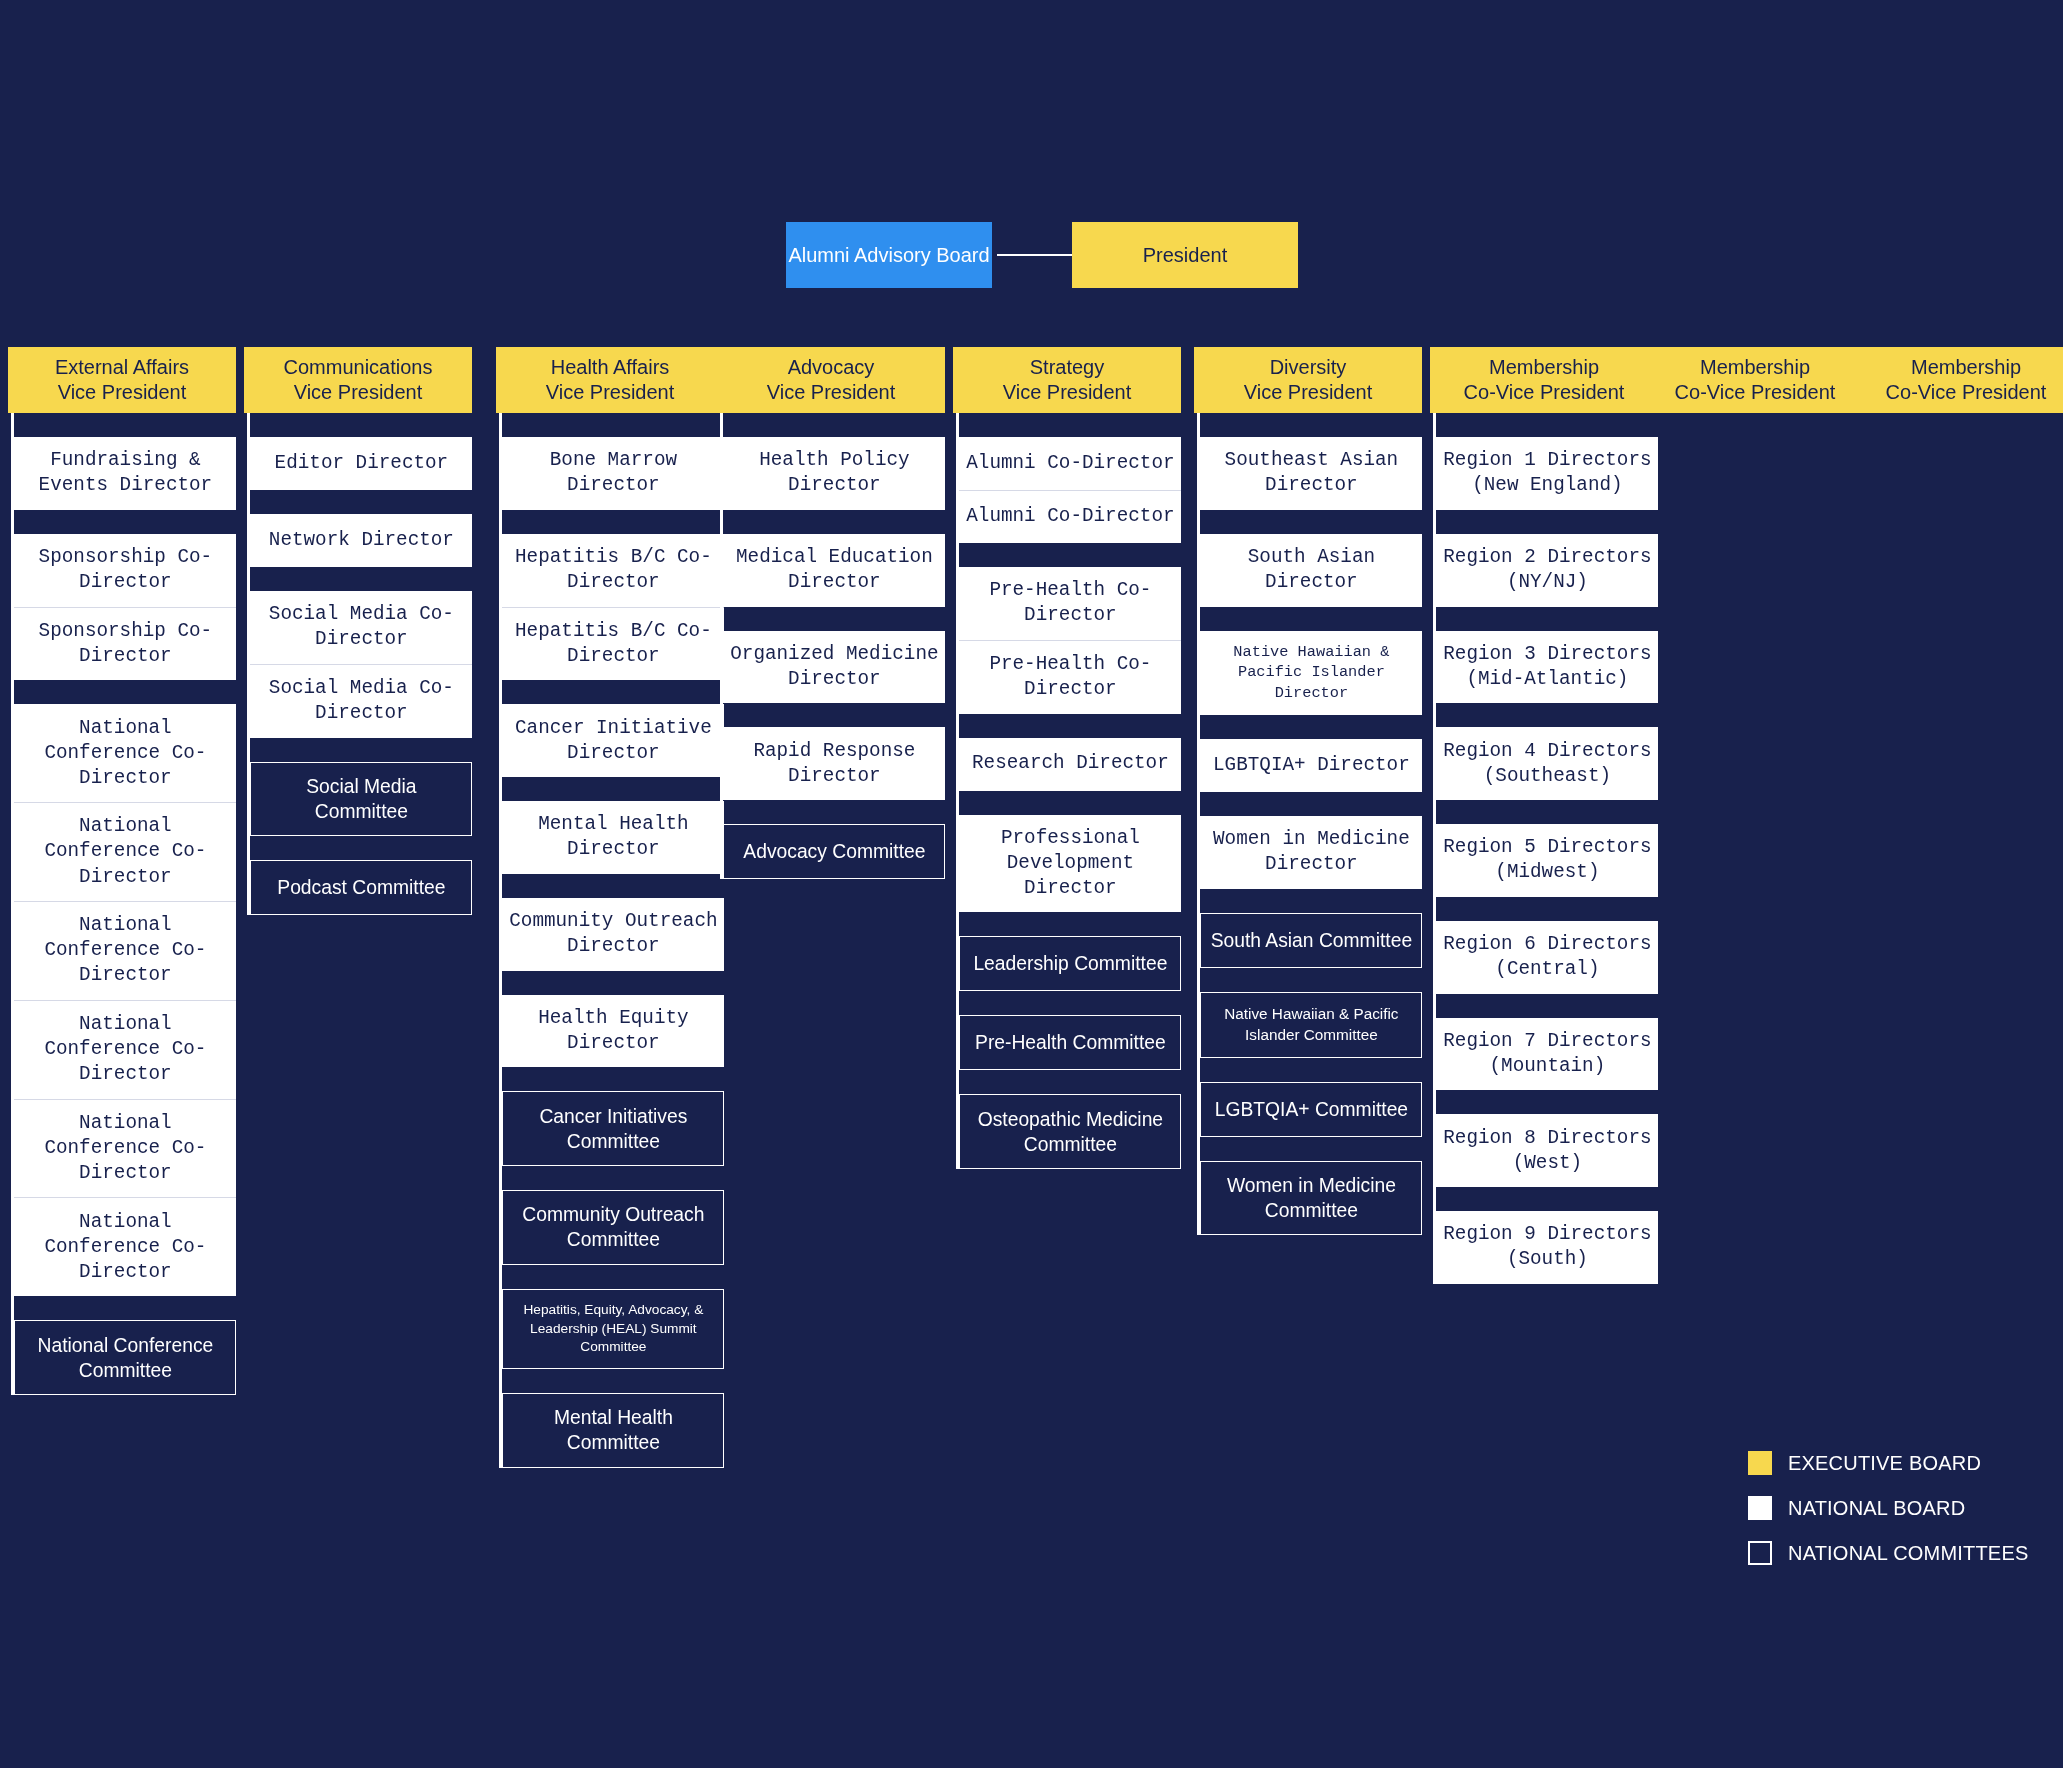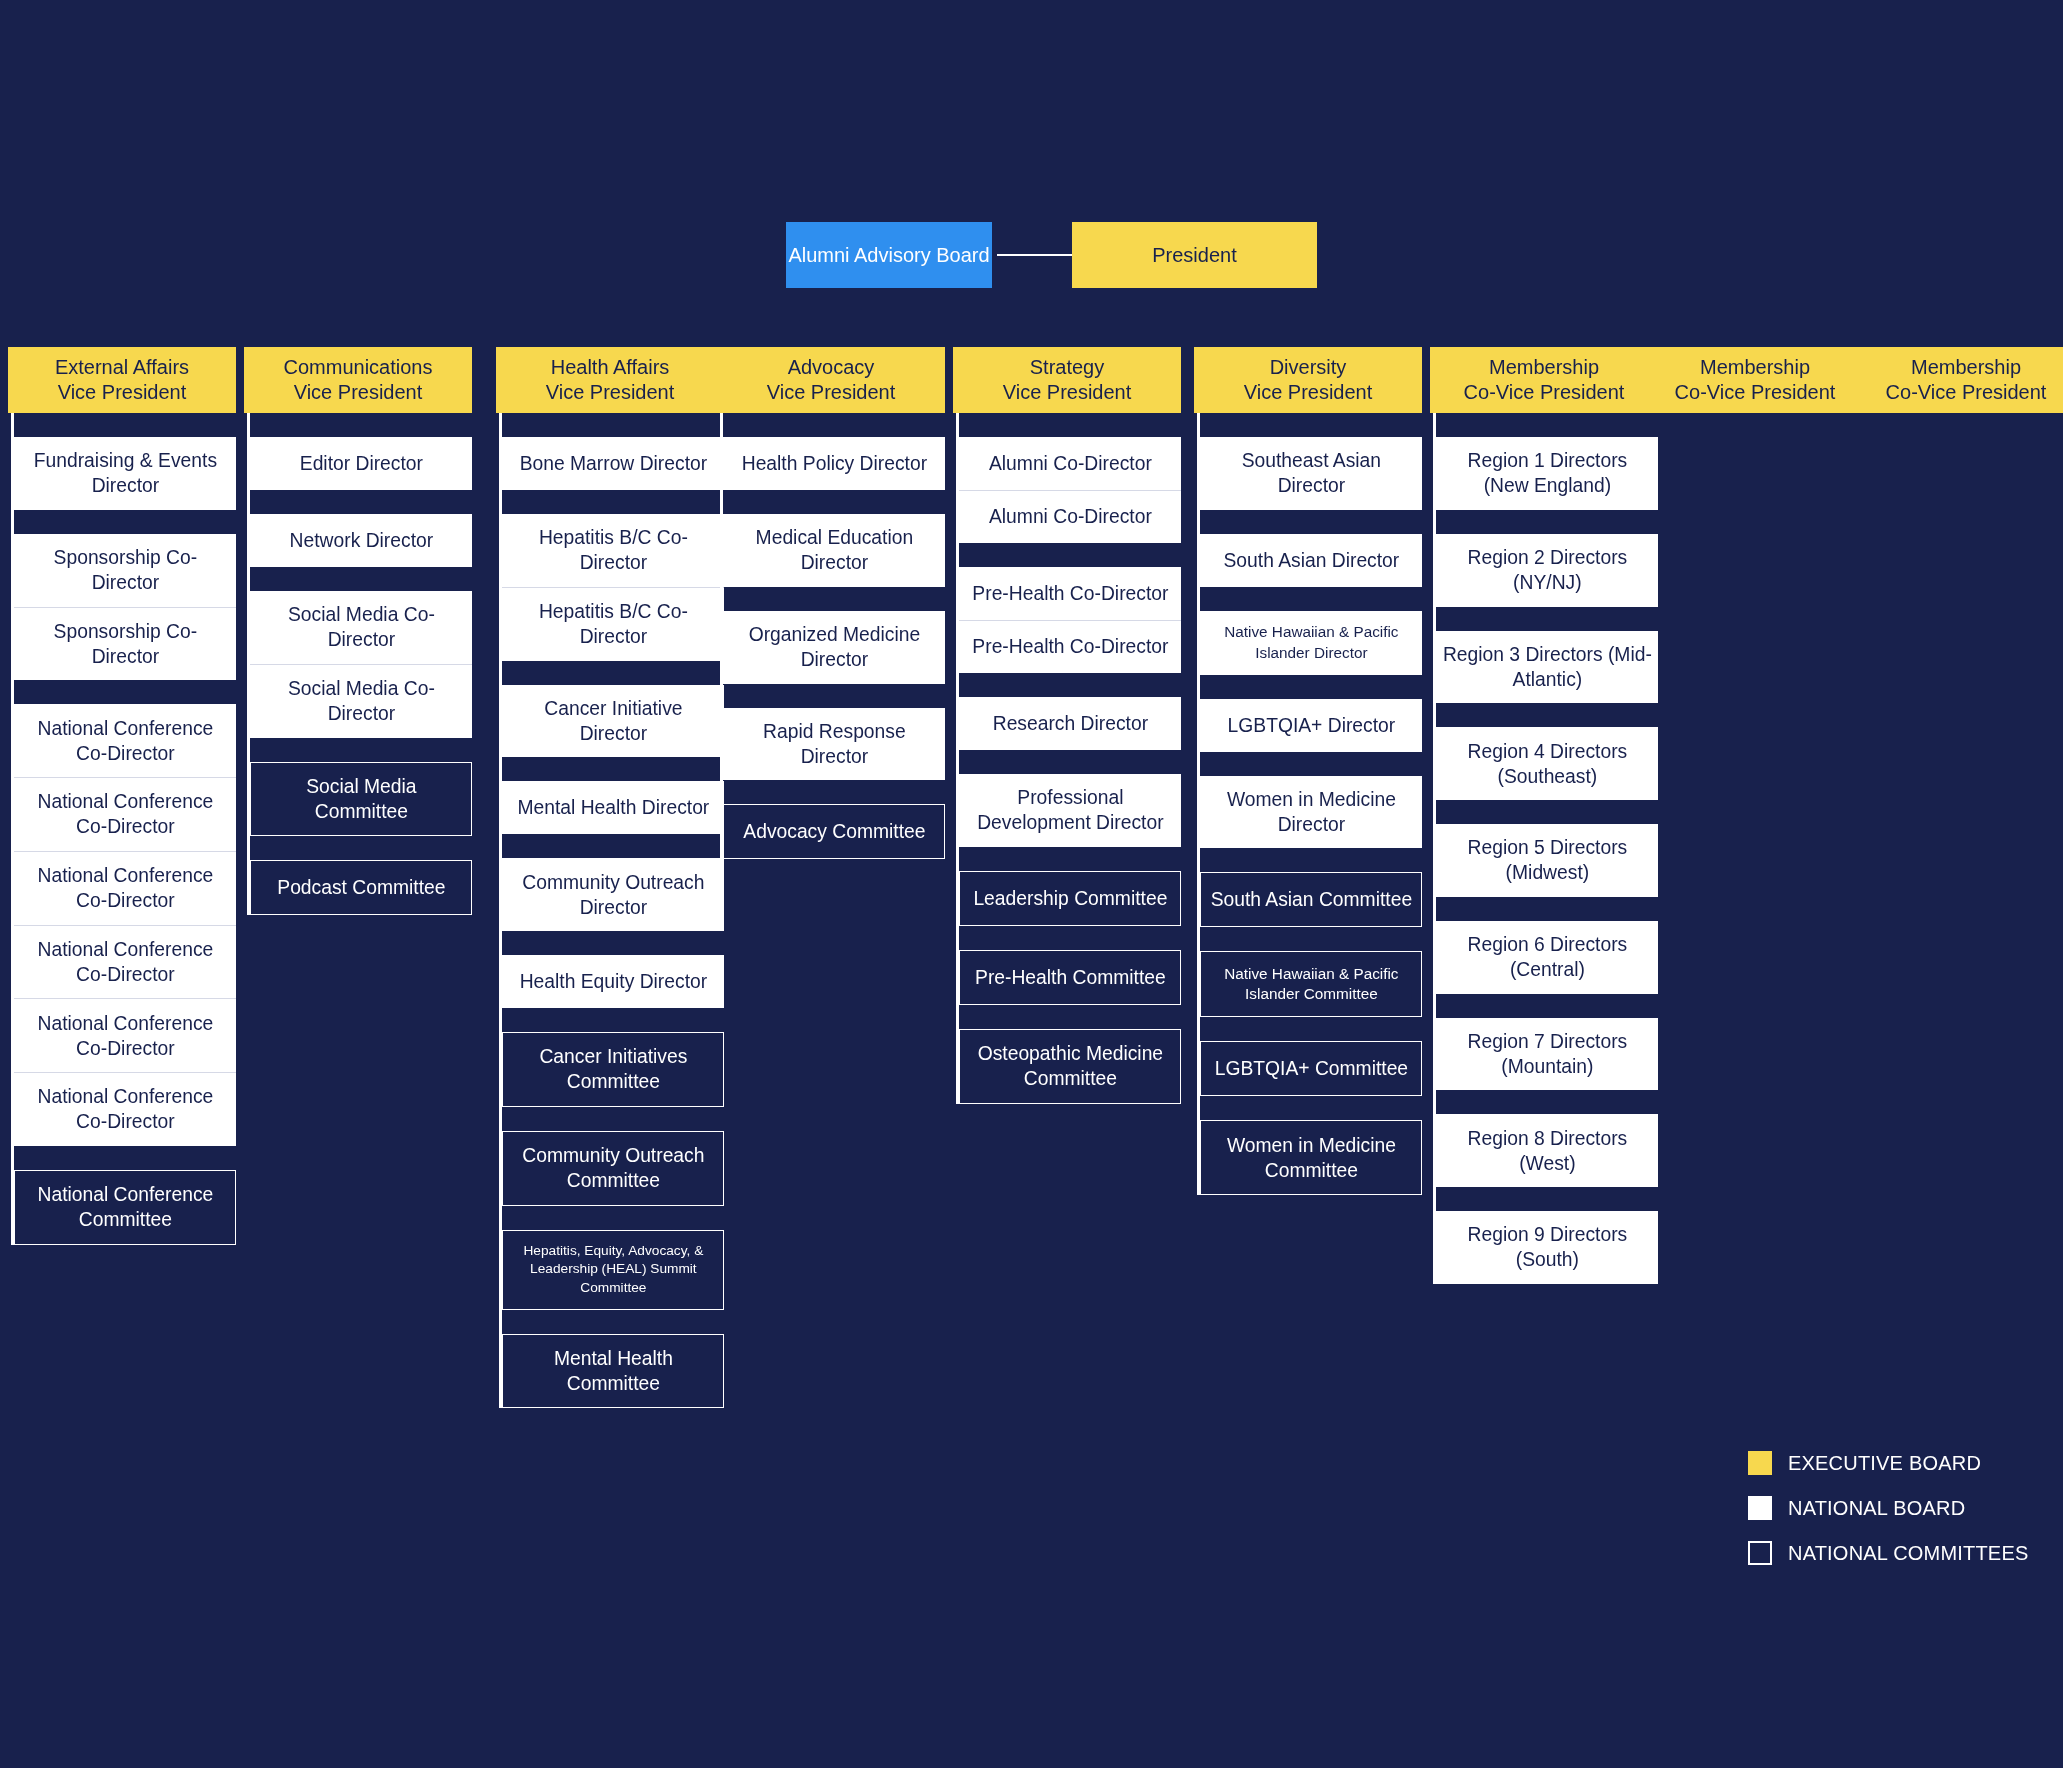--- a/index.html
+++ b/index.html
@@ -35,21 +35,21 @@
     font-size: 20px;
   }
   #alumni-advisory-board {
     left: 0;
     width: 206px;
     background: #2f8fef;
     color: #ffffff;
   }
   #president-box {
     left: 286px;
-    width: 245px;
+    width: 226px;
     background: #f7d84e;
     color: #18214d;
   }
   #top-connector {
     position: absolute;
     left: 211px;
     top: 32px;
     width: 75px;
     height: 2.4px;
     background: #ffffff;
@@ -116,20 +116,21 @@
     align-items: center;
     justify-content: center;
     text-align: center;
     line-height: 1.3;
     padding: 11.3px 6.4px;
     min-height: 53px;
     font-size: 19.3px;
   }
   .group.board .node {
     color: #18214d;
+    font-family: Liberation Mono, monospace;
   }
   .group.board .node + .node {
     border-top: 0.8px solid #d6d9e6;
   }
   .group.committee .node {
     color: #ffffff;
   }
   .node.small {
     font-size: 15.3px;
     line-height: 1.35;

